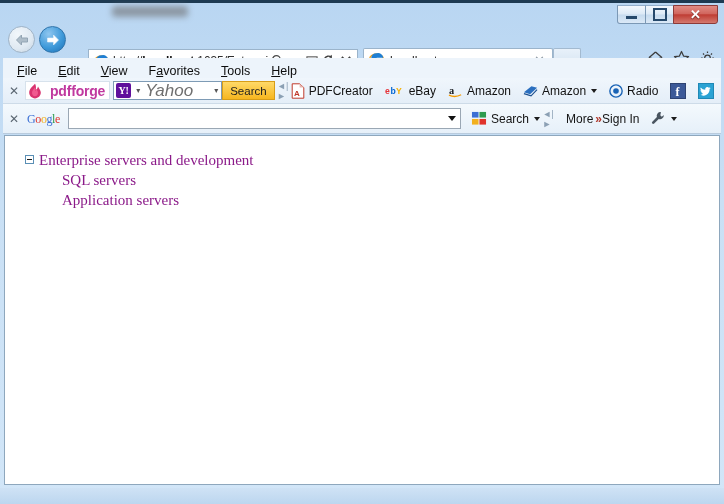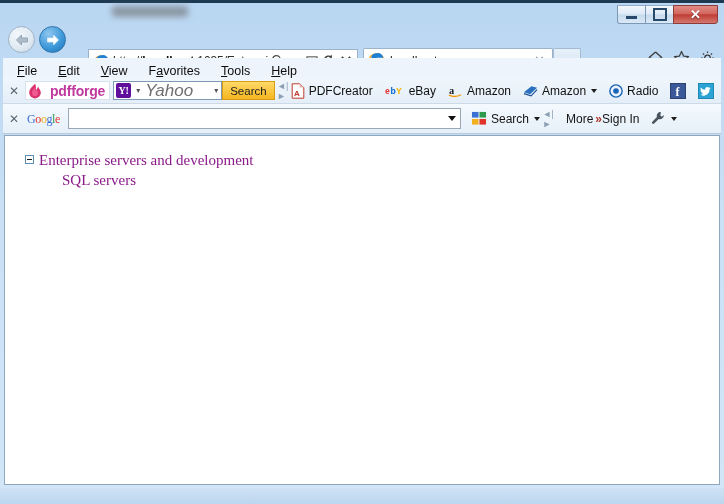--- a/index.html
+++ b/index.html
@@ -634,17 +634,20 @@
 
   <div id="content">
     <div id="tree">
       <div class="tree-root">
         <span class="expander"></span>
         <a class="tree-link" href="#" style="color: rgb(139, 26, 137); text-decoration: none;">Enterprise servers and development</a>
       </div>
       <div class="tree-child">
         <a class="tree-link" href="#" style="color: rgb(139, 26, 137); text-decoration: none;">SQL servers</a>
       </div>
+      <div class="tree-child">
+        <a class="tree-link" href="#" style="color: rgb(139, 26, 137); text-decoration: none;">Application servers</a>
+      </div>
     </div>
   </div>
 
   <div id="winbottom"></div>
 </div>
 
 </body></html>

